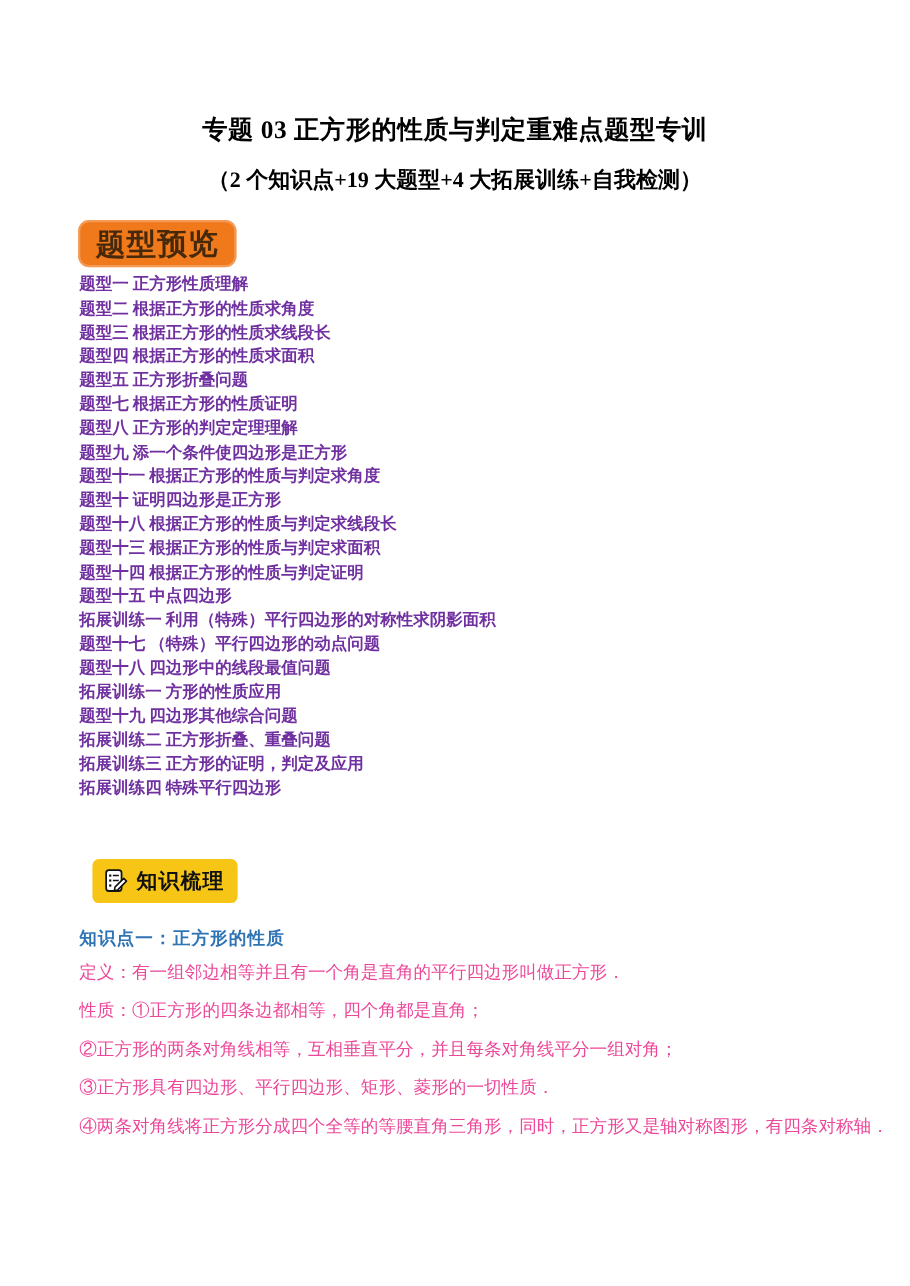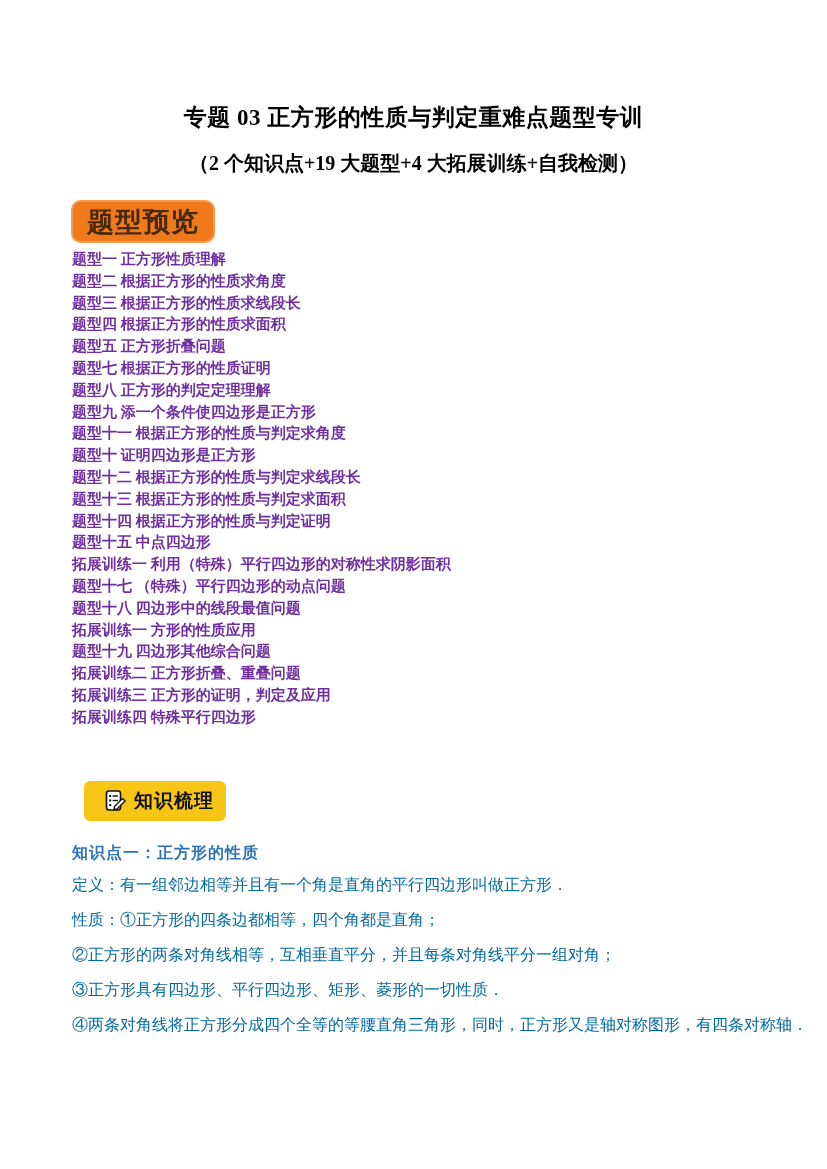--- a/index.html
+++ b/index.html
@@ -73,21 +73,21 @@
   .badge-yellow {
     position: absolute;
     left: 84px;
     top: 781px;
     height: 40px;
     min-width: 113px;
     background: #f7c515;
     border-radius: 6px;
     display: inline-flex;
     align-items: center;
-    padding: 0 12px 0 19px;
+    padding: 0 12px 0 9px;
     box-sizing: border-box;
   }
   .badge-yellow .k-icon { display: inline-flex; margin-right: 7px; }
   .badge-yellow .badge-text {
     font-family: "Liberation Sans", "DejaVu Sans", sans-serif;
     font-size: 19px;
     font-weight: bold;
     color: #111111;
     letter-spacing: 1px;
     white-space: nowrap;
@@ -106,21 +106,21 @@
   .k-paragraphs {
     position: absolute;
     left: 72px;
     top: 877px;
     width: 710px;
   }
   .k-paragraphs p {
     margin: 0 0 19px 0;
     font-size: 16px;
     line-height: 16px;
-    color: #0369a1;
+    color: #ec4899;
     white-space: nowrap;
   }
 </style>
 </head>
 <body>
 
 <div class="page">
 
   <h1 class="doc-title">专题 03 正方形的性质与判定重难点题型专训</h1>
   <h2 class="doc-subtitle">（2 个知识点+19 大题型+4 大拓展训练+自我检测）</h2>
@@ -133,21 +133,21 @@
     <div class="topic-item">题型一 正方形性质理解</div>
     <div class="topic-item">题型二 根据正方形的性质求角度</div>
     <div class="topic-item">题型三 根据正方形的性质求线段长</div>
     <div class="topic-item">题型四 根据正方形的性质求面积</div>
     <div class="topic-item">题型五 正方形折叠问题</div>
     <div class="topic-item">题型七 根据正方形的性质证明</div>
     <div class="topic-item">题型八 正方形的判定定理理解</div>
     <div class="topic-item">题型九 添一个条件使四边形是正方形</div>
     <div class="topic-item">题型十一 根据正方形的性质与判定求角度</div>
     <div class="topic-item">题型十 证明四边形是正方形</div>
-    <div class="topic-item">题型十二 根据正方形的性质与判定求线段长</div>
+    <div class="topic-item">题型十八 根据正方形的性质与判定求线段长</div>
     <div class="topic-item">题型十三 根据正方形的性质与判定求面积</div>
     <div class="topic-item">题型十四 根据正方形的性质与判定证明</div>
     <div class="topic-item">题型十五 中点四边形</div>
     <div class="topic-item">拓展训练一 利用（特殊）平行四边形的对称性求阴影面积</div>
     <div class="topic-item">题型十七 （特殊）平行四边形的动点问题</div>
     <div class="topic-item">题型十八 四边形中的线段最值问题</div>
     <div class="topic-item">拓展训练一 方形的性质应用</div>
     <div class="topic-item">题型十九 四边形其他综合问题</div>
     <div class="topic-item">拓展训练二 正方形折叠、重叠问题</div>
     <div class="topic-item">拓展训练三 正方形的证明，判定及应用</div>

